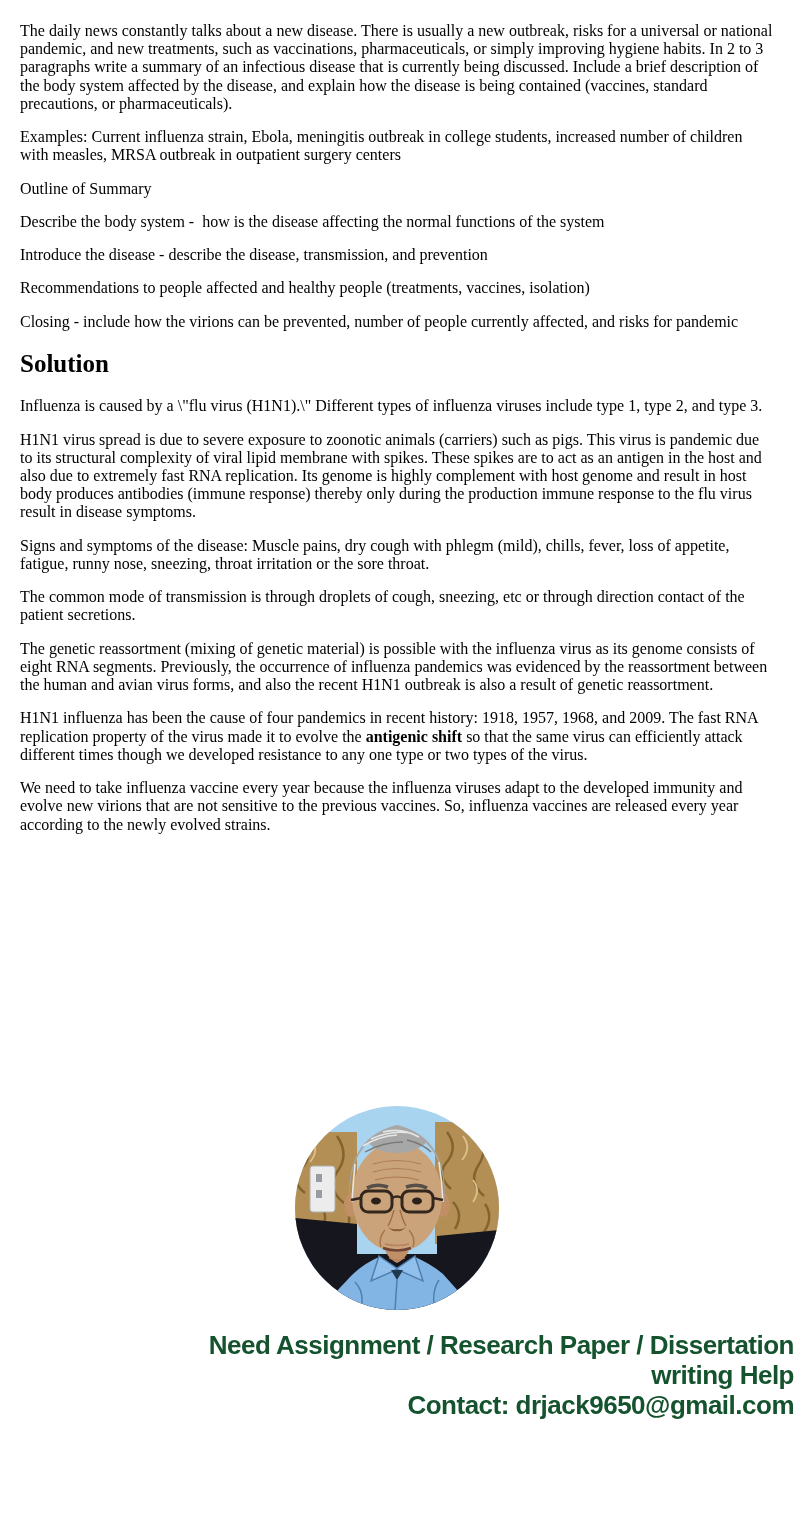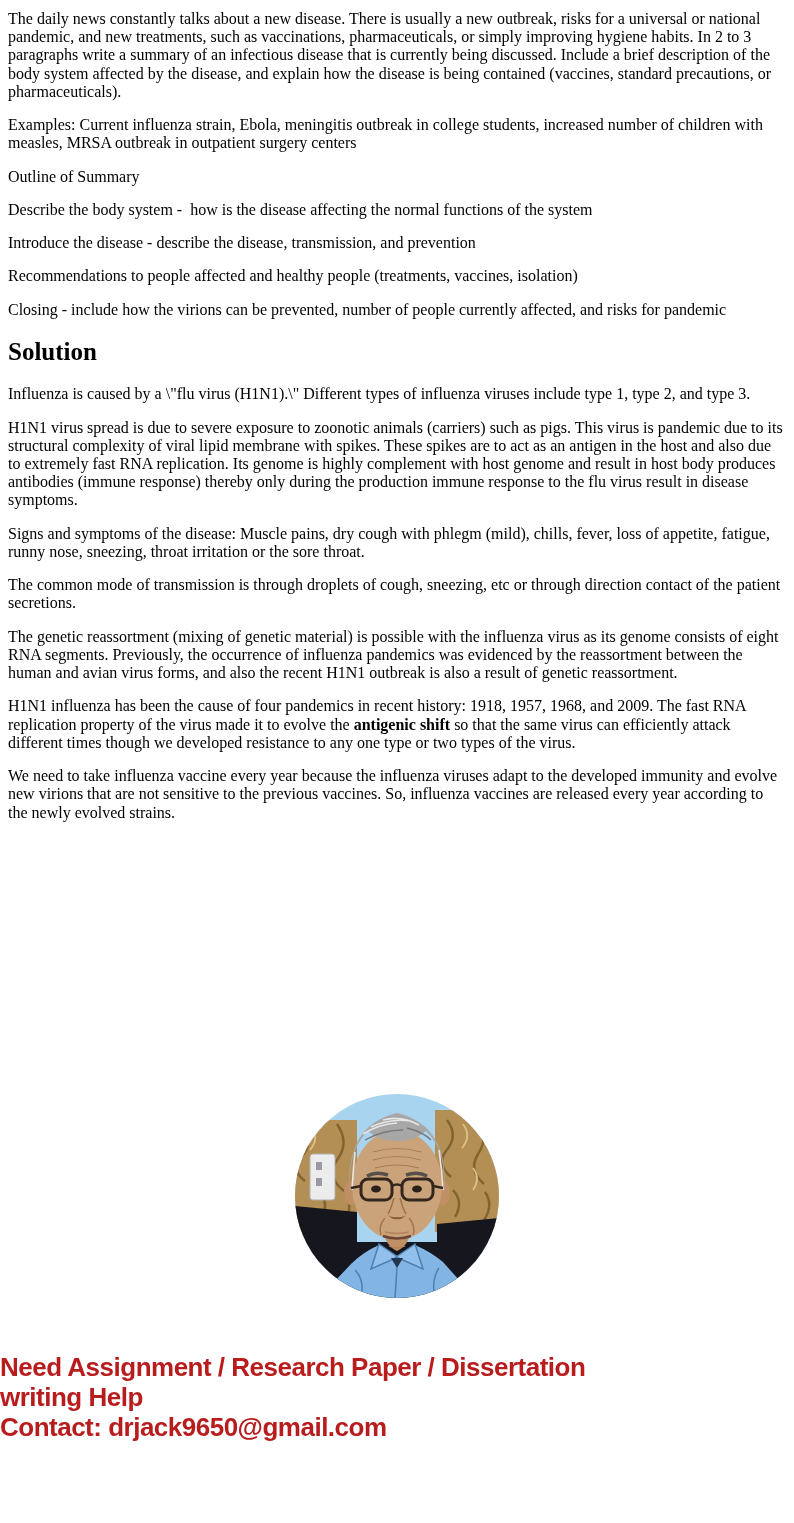--- a/index.html
+++ b/index.html
@@ -6,45 +6,44 @@
   html, body { margin: 0; padding: 0; background: #ffffff; }
   body {
     width: 794px;
     height: 1523px;
     overflow: hidden;
     font-family: "Liberation Serif", serif;
     font-size: 16px;
     line-height: 1.14;
     color: #000000;
   }
-  .doc { padding: 8px; }
+  .doc { padding: 20px; }
   .doc p { margin: 15px 0; }
   .doc p.first { margin-top: 2px; }
   .doc h3 {
     font-size: 25px;
     font-weight: bold;
     margin: 19px 0;
     font-family: "Liberation Serif", serif;
   }
   .outline-item { white-space: pre-wrap; }
   .portrait-wrap {
     width: 204px;
     height: 204px;
     margin: 272px auto 0 auto;
   }
   .portrait-wrap svg { display: block; }
   .footer-banner {
-    margin-top: 46px;
-    text-align: left;
+    text-align: right;
     font-family: "Liberation Sans", sans-serif;
     font-weight: 700;
     font-size: 26px;
     line-height: 30px;
     letter-spacing: -0.5px;
-    color: #b91c1c;
+    color: #14532d;
   }
 </style>
 </head>
 <body>
 
 <div class="doc">
 
   <p class="first">The daily news constantly talks about a new disease. There is usually a new outbreak, risks for a universal or national pandemic, and new treatments, such as vaccinations, pharmaceuticals, or simply improving hygiene habits. In 2 to 3 paragraphs write a summary of an infectious disease that is currently being discussed. Include a brief description of the body system affected by the disease, and explain how the disease is being contained (vaccines, standard precautions, or pharmaceuticals).</p>
 
   <p>Examples: Current influenza strain, Ebola, meningitis outbreak in college students, increased number of children with measles, MRSA outbreak in outpatient surgery centers</p>

